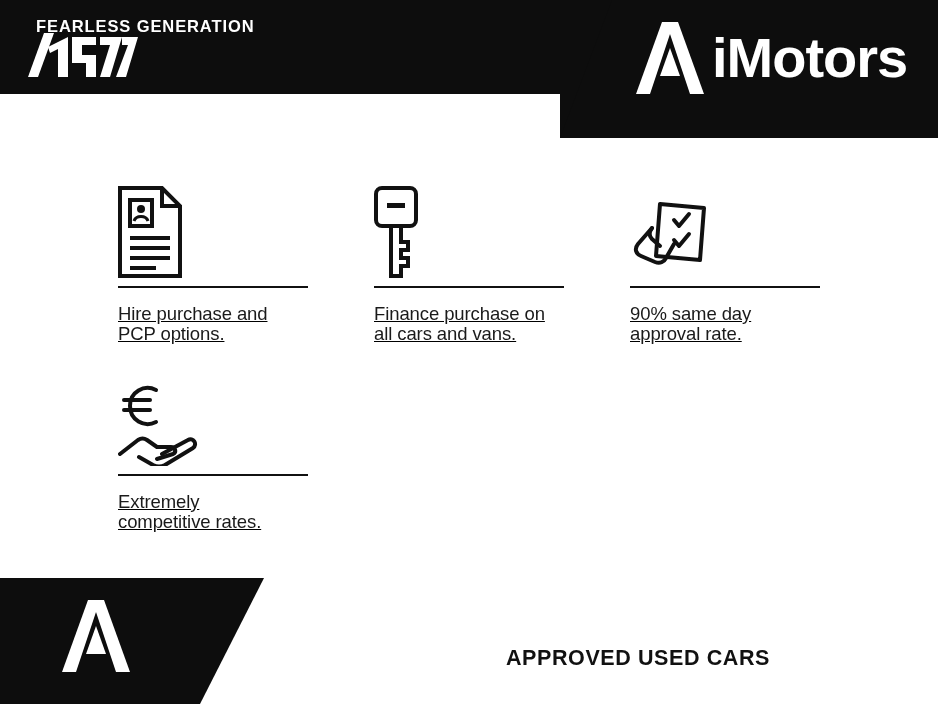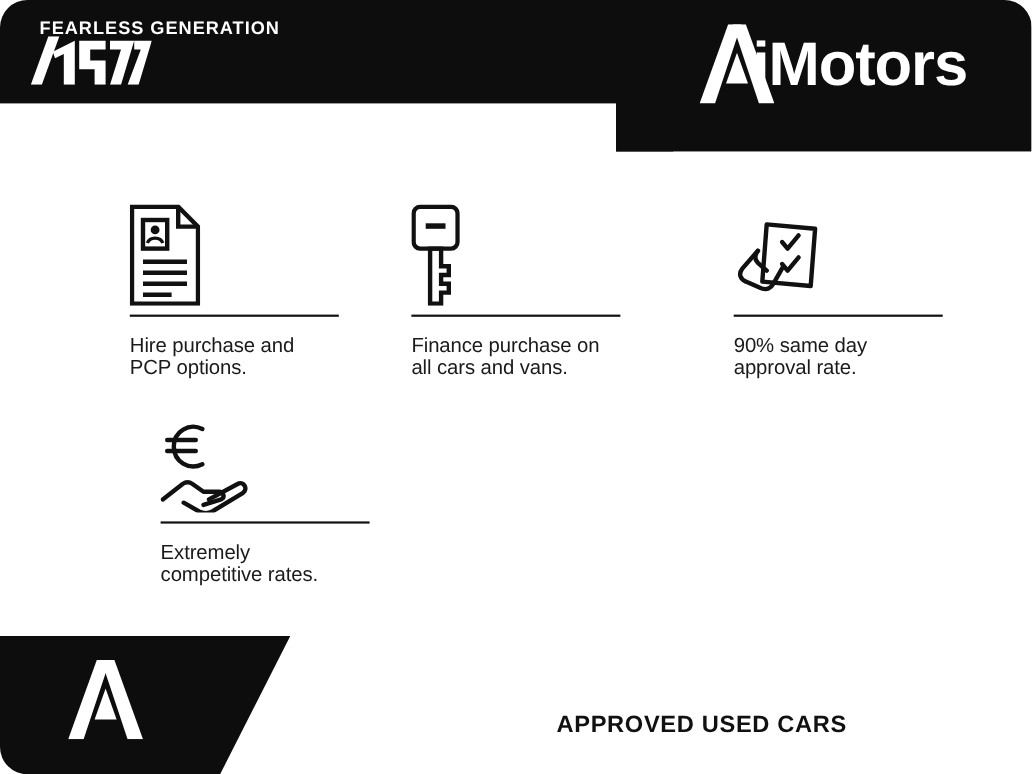--- a/index.html
+++ b/index.html
@@ -10,21 +10,20 @@
   body {
     font-family: "Liberation Sans", sans-serif;
     -webkit-font-smoothing: antialiased;
   }
   .page {
     position: relative;
     width: 938px;
     height: 704px;
     background: #ffffff;
     overflow: hidden;
-    border-radius: 25px;
   }
 
   
   .header {
     position: absolute;
     left: 0;
     top: 0;
     width: 938px;
     height: 138px;
   }
@@ -75,41 +74,42 @@
 
   .brandlogo {
     position: absolute;
     left: 636px;
     top: 22px;
     width: 68px;
     height: 72px;
   }
   .brandname {
     position: absolute;
-    left: 684px;
+    left: 712px;
     top: 26px;
     color: #ffffff;
     font-size: 56px;
     font-weight: bold;
     letter-spacing: -1px;
     white-space: nowrap;
     line-height: 64px;
   }
 
   
   .grid {
     position: absolute;
     left: 0;
     top: 138px;
     width: 938px;
     height: 420px;
   }
   .cell {
     position: absolute;
     width: 260px;
+    text-decoration: underline;
   }
   .cell-icon {
     position: relative;
     height: 100px;
   }
   .cell-icon svg {
     position: absolute;
     left: 0;
     bottom: 0;
   }
@@ -123,23 +123,23 @@
     margin-top: 16px;
     font-size: 18.5px;
     line-height: 19.5px;
     color: #1a1a1a;
     letter-spacing: -0.1px;
     white-space: pre-line;
   }
 
   .col1 { left: 118px; }
   .col2 { left: 374px; }
-  .col3 { left: 667px; }
+  .col3 { left: 630px; }
   .row1 { top: 40px; }
-  .row2 { top: 228px; margin-left: 28px; }
+  .row2 { top: 228px; }
   .col3 .cell-rule { width: 190px; }
 
   
   .footer {
     position: absolute;
     left: 0;
     top: 578px;
     width: 808px;
     height: 126px;
   }

